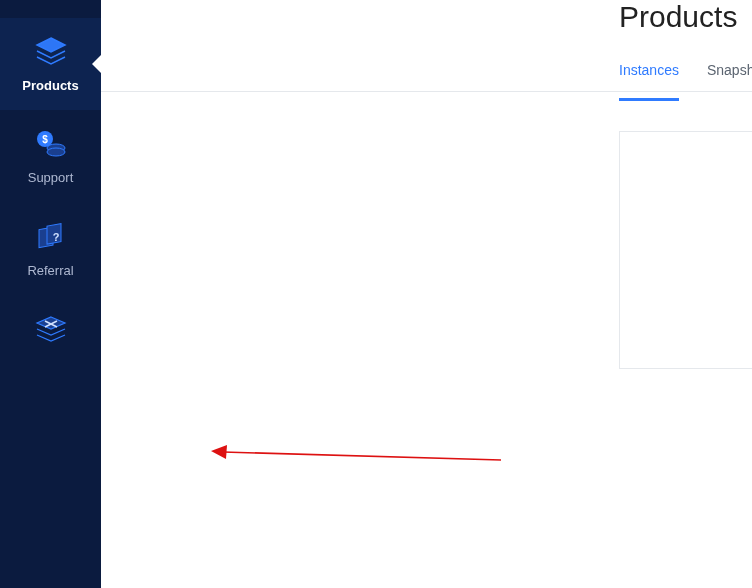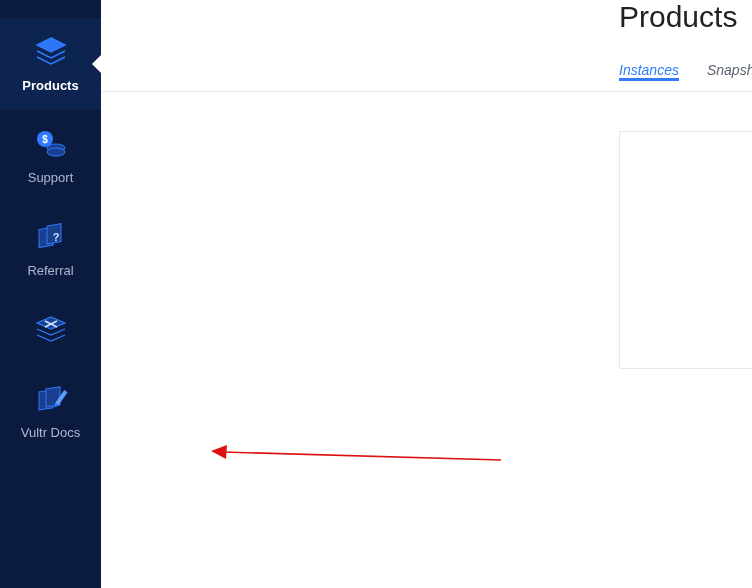--- a/index.html
+++ b/index.html
@@ -49,21 +49,21 @@
   }
   .tabs {
     position: absolute;
     left: 518px;
     top: 62px;
     display: flex;
     gap: 28px;
     font-size: 14px;
     color: #5b6470;
   }
-  .tab { padding-bottom: 0; cursor: pointer; white-space: nowrap; font-style: italic; }
+  .tab { padding-bottom: 20px; cursor: pointer; white-space: nowrap; }
   .tab.active { color: #2f7bff; border-bottom: 3px solid #2f7bff; }
   .panel {
     position: absolute;
     left: 518px;
     top: 131px;
     width: 400px;
     height: 238px;
     border: 1px solid #e5e8ec;
     background: #fff;
   }
@@ -132,35 +132,20 @@
           </g>
           <g stroke="#cfe0ff" stroke-width="1.6" fill="none">
             <line x1="14" y1="12" x2="26" y2="18"></line>
             <line x1="14" y1="18" x2="26" y2="12"></line>
           </g>
         </svg>
       </div>
     </div>
 
 
-    <div class="sidebar-item">
-      <div class="sidebar-icon">
-        <svg width="40" height="40" viewBox="0 0 40 40">
-          <g transform="skewY(-8)">
-            <rect x="8" y="14" width="14" height="18" fill="#1a3f8f" stroke="#2f7bff"></rect>
-            <rect x="15" y="12" width="14" height="18" fill="#1a3f8f" stroke="#2f7bff"></rect>
-          </g>
-          <g transform="rotate(35 28 22)">
-            <rect x="26" y="10" width="4" height="16" fill="#5a9dff"></rect>
-            <polygon points="26,26 30,26 28,30" fill="#2f7bff"></polygon>
-          </g>
-        </svg>
-      </div>
-      <div class="sidebar-label">Vultr Docs</div>
-    </div>
 
   </nav>
 
   <main class="main">
     <div class="header-rule"></div>
 
     <h1 class="page-title">Products</h1>
 
     <div class="tabs">
       <div class="tab active"><span>Instances</span></div>

